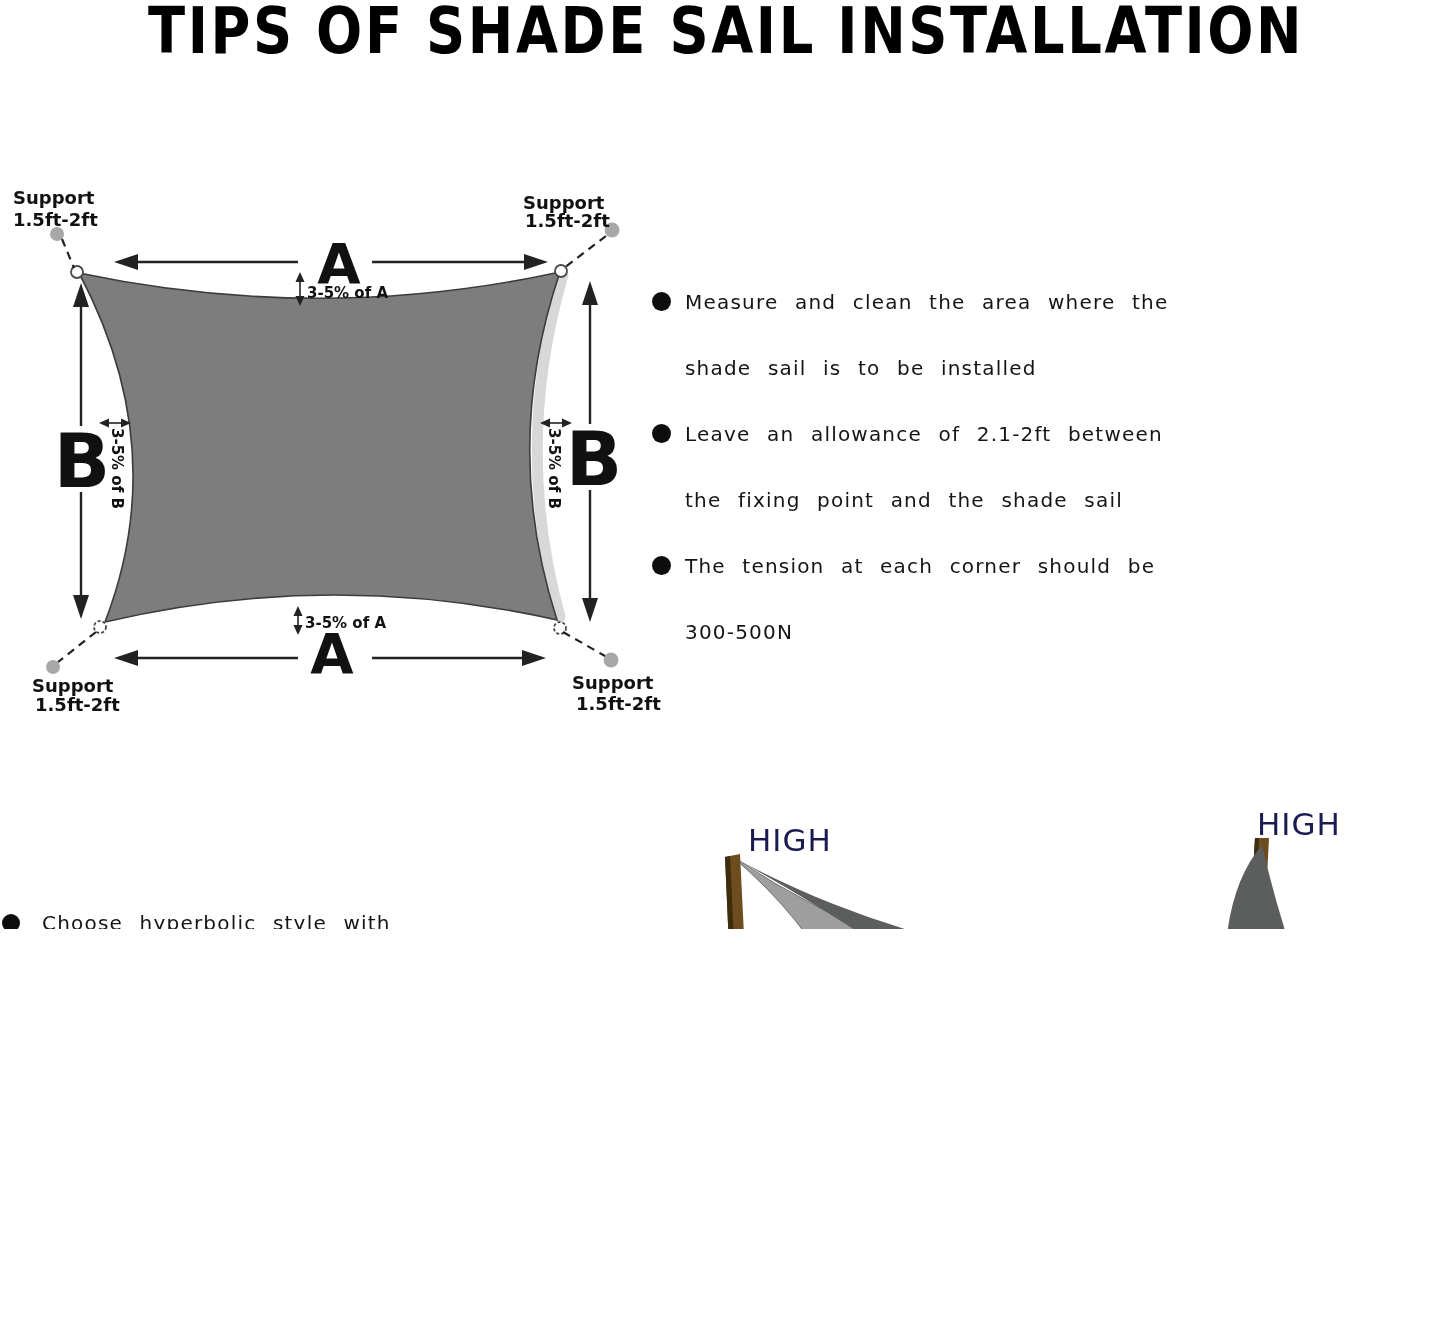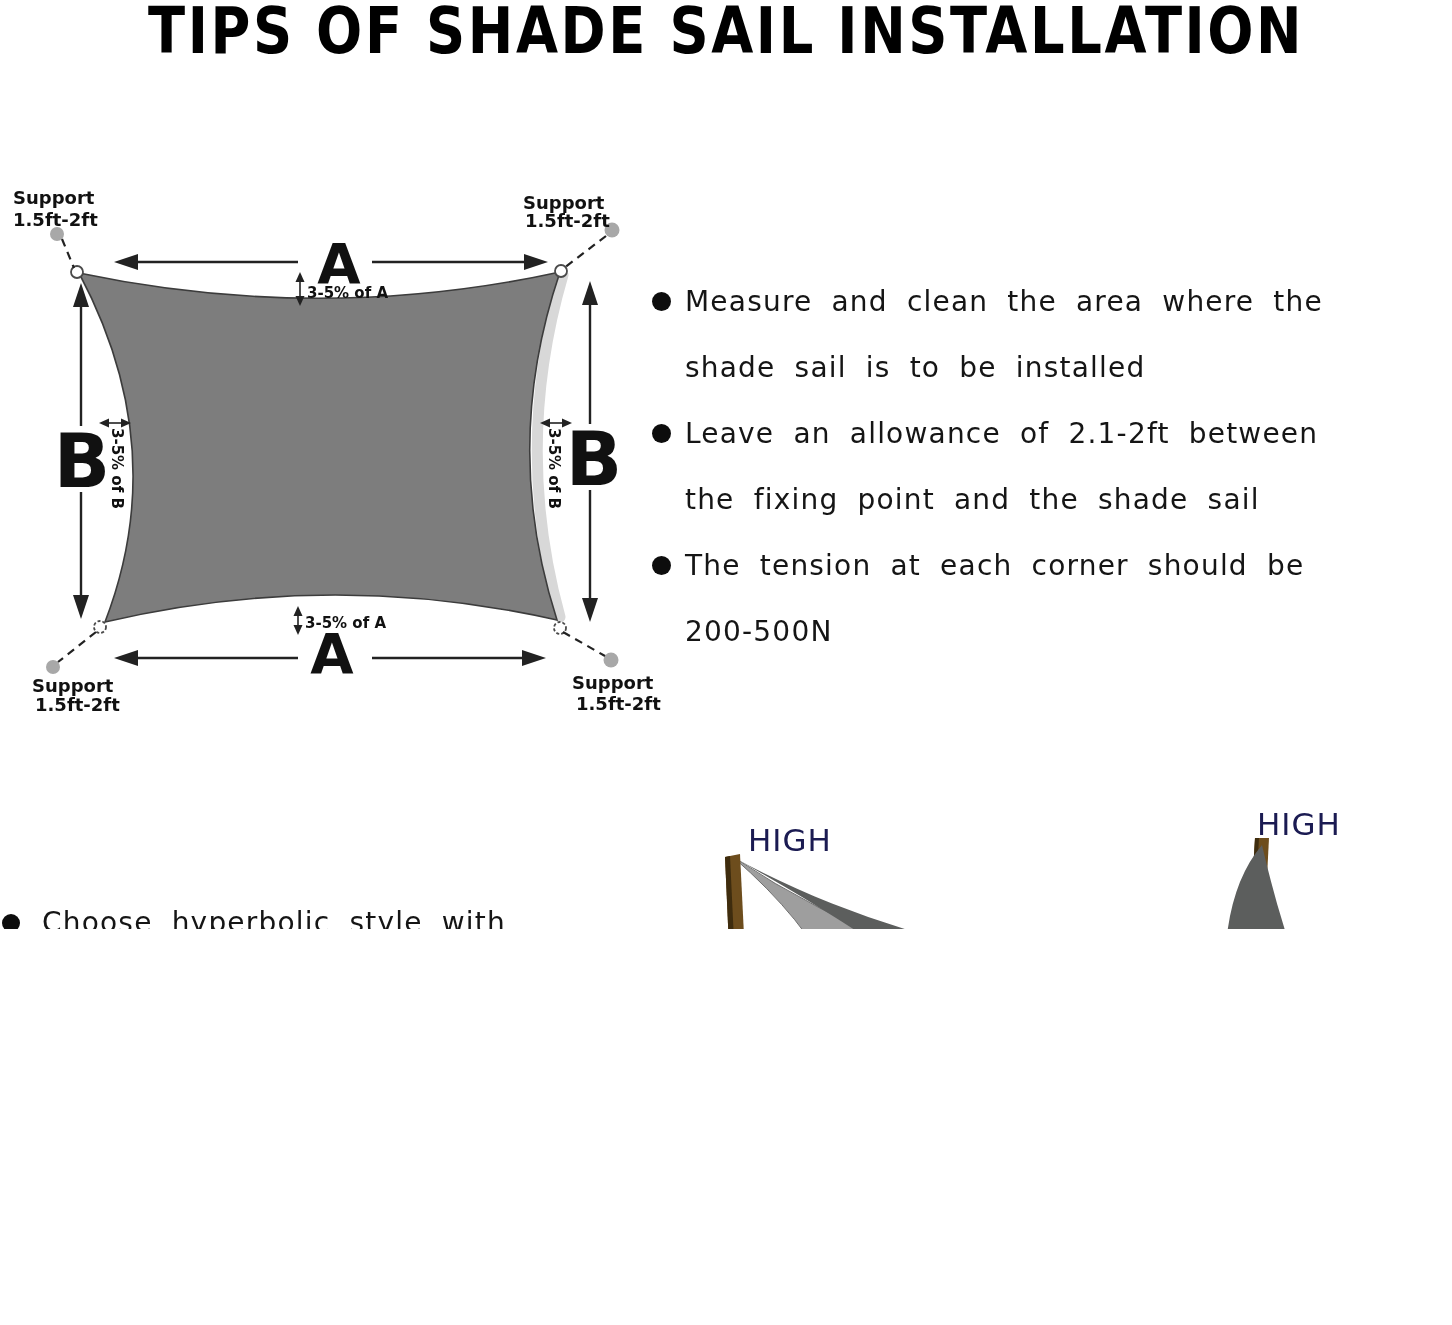--- a/index.html
+++ b/index.html
@@ -11,21 +11,21 @@
               transform:scaleX(0.85);transform-origin:center;white-space:nowrap;color:#000;}
   
   .tips{position:absolute;list-style:none;margin:0;padding:0;}
   .tips-right{left:650px;top:269px;width:800px;}
   .tips-left{left:0px;top:890px;width:650px;}
   .tip-item{display:flex;align-items:flex-start;}
   .tip-bullet{flex:0 0 auto;border-radius:50%;background:#0d0d0d;}
   .tips-right .tip-bullet{width:19px;height:19px;margin:23px 14px 0 2px;}
   .tips-left  .tip-bullet{width:18px;height:18px;margin:24px 0 0 2px;}
   .tips-left .tip-text{margin-left:22px;}
-  .tip-text{font-size:28px;line-height:66px;letter-spacing:1.2px;word-spacing:9px;
+  .tip-text{font-size:20px;line-height:66px;letter-spacing:1.2px;word-spacing:9px;
             white-space:pre-line;color:#151515;}
   
   .diagram-svg{position:absolute;left:0;top:170px;width:680px;height:560px;}
   .illus-svg{position:absolute;left:650px;top:790px;width:802px;height:535px;}
   svg text{font-family:"DejaVu Sans", sans-serif;}
 </style>
 </head>
 <body>
 
 <div class="canvas">
@@ -134,21 +134,21 @@
 shade sail is to be installed</span>
     </li>
     <li class="tip-item">
       <span class="tip-bullet"></span>
       <span class="tip-text">Leave an allowance of 2.1-2ft between
 the fixing point and the shade sail</span>
     </li>
     <li class="tip-item">
       <span class="tip-bullet"></span>
       <span class="tip-text">The tension at each corner should be
-200-500N</span>
+300-500N</span>
     </li>
   </ul>
 
   <ul class="tips tips-left">
     <li class="tip-item">
       <span class="tip-bullet"></span>
       <span class="tip-text">Choose hyperbolic style with
 9 sides higher than others</span>
     </li>
   </ul>

